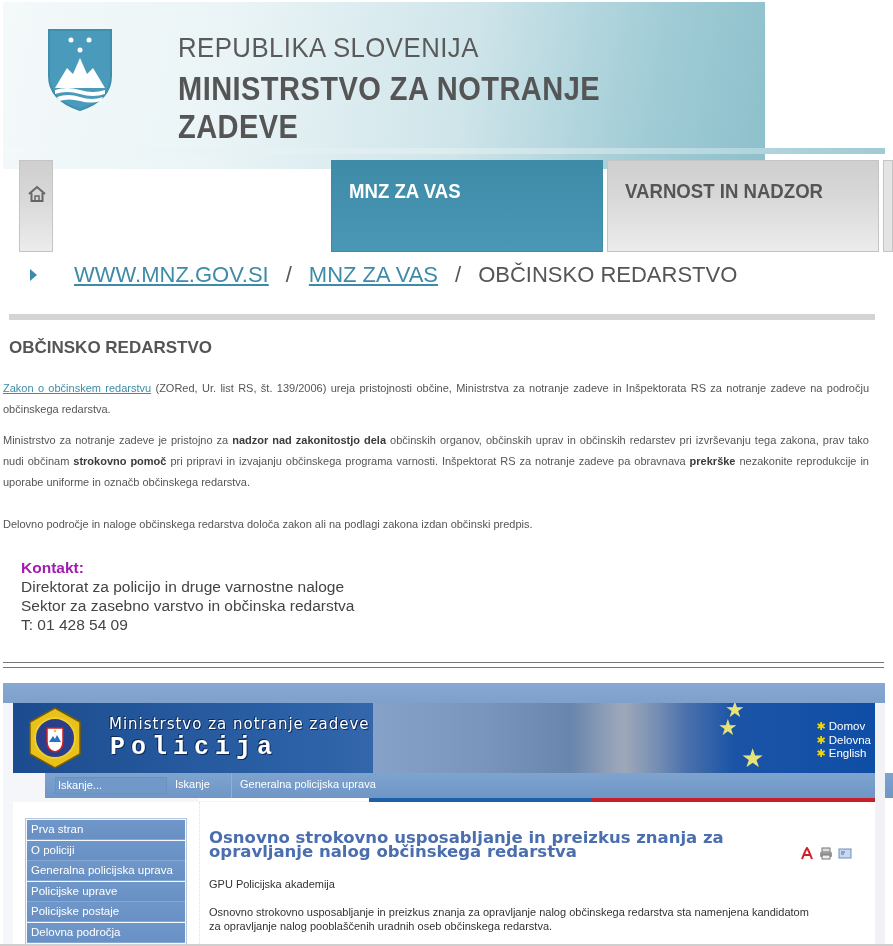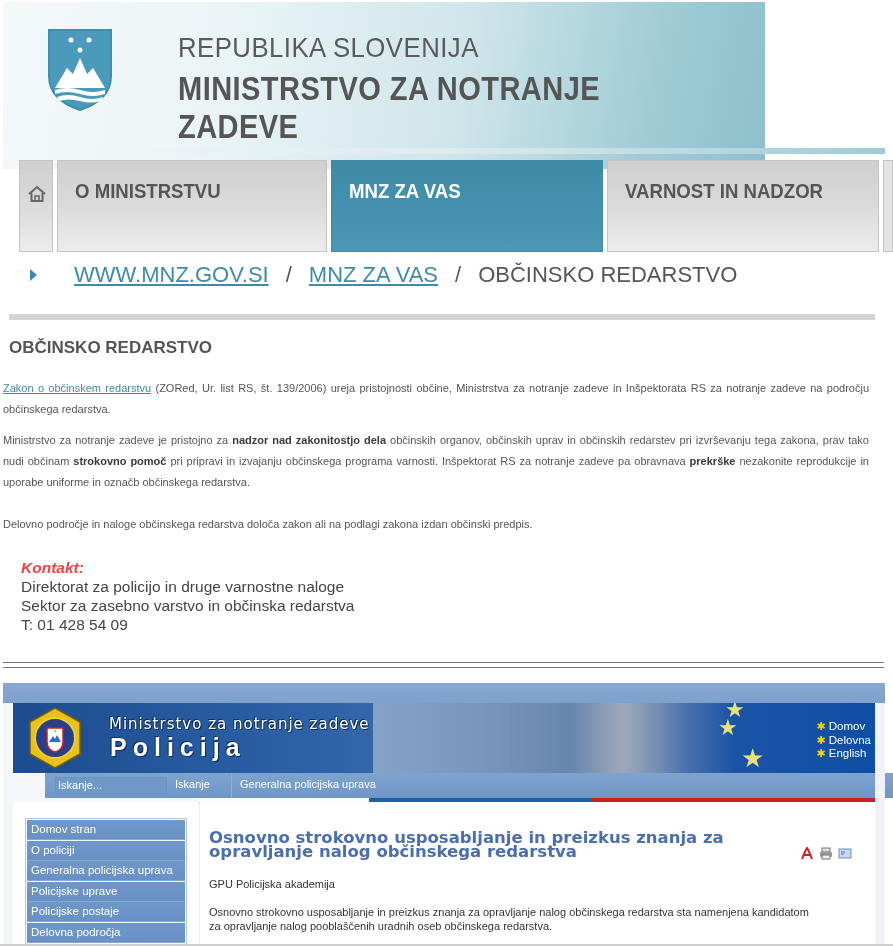--- a/index.html
+++ b/index.html
@@ -55,41 +55,41 @@
 
   
   .article-title { position: absolute; left: 9px; top: 338px; font-size: 17px; font-weight: bold; color: #555; }
   .para { position: absolute; left: 3px; width: 866px; font-size: 11px; line-height: 21px; color: #555; text-align: justify; }
   .p1 { top: 378px; }
   .p2 { top: 430px; }
   .p3 { top: 514px; }
   .para a { color: #3e8ba8; text-decoration: underline; }
   .para b { color: #3a3a3a; }
   .contact { position: absolute; left: 21px; top: 558px; font-size: 15.5px; line-height: 19px; color: #444; }
-  .contact .ct-head { font-weight: bold; color: #ef4444; font-style: italic; }
+  .contact .ct-head { font-weight: bold; color: #a21caf; }
 
   .double-rule-1 { position: absolute; left: 3px; top: 662px; width: 881px; height: 1px; background: #777; }
   .double-rule-2 { position: absolute; left: 3px; top: 667px; width: 881px; height: 1px; background: #777; }
 
   
   .pol { position: absolute; left: 3px; top: 683px; width: 882px; height: 263px; background: #f4f6f9; }
   .pol-topbar { position: absolute; left: 0; top: 0; width: 882px; height: 20px; background: linear-gradient(180deg,#86a8d2,#7ea0cc); }
   .pol-header {
     position: absolute; left: 10px; top: 20px; width: 862px; height: 70px;
     background: linear-gradient(90deg, #1c4c8f 0%, #2d62a8 35%, #4270ad 55%, #5a82b6 70%, #1f56a6 78%, #0f4ea6 100%);
     overflow: hidden;
   }
   .pol-photos { position: absolute; left: 360px; top: 0; width: 360px; height: 70px;
     background: linear-gradient(90deg, rgba(200,210,225,0.55) 0%, rgba(160,175,200,0.6) 30%, rgba(120,140,170,0.6) 55%, rgba(230,210,190,0.5) 70%, rgba(30,80,160,0) 100%);
   }
   .pol-badge { position: absolute; left: 12px; top: 3px; width: 60px; height: 64px; }
   .pol-title1 { position: absolute; left: 96px; top: 12px; font-size: 15px; color: #fff; letter-spacing: 1px;
     text-shadow: 1px 1px 0 #0b2a5a, -1px -1px 0 #0b2a5a; font-family: "DejaVu Sans", sans-serif; }
   .pol-title2 { position: absolute; left: 97px; top: 30px; font-size: 25px; font-weight: bold; color: #fff; letter-spacing: 6px;
-    text-shadow: 1px 1px 0 #0b2a5a, -1px -1px 0 #0b2a5a; font-family: Liberation Sans, sans-serif; }
+    text-shadow: 1px 1px 0 #0b2a5a, -1px -1px 0 #0b2a5a; font-family: Liberation Mono, monospace; }
   .pol-star { position: absolute; color: #e8e27a; font-size: 22px; }
   .pol-links { position: absolute; right: 4px; top: 17px; font-size: 11.5px; line-height: 13.5px; color: #fff; }
   .pol-links div { display: flex; align-items: center; gap: 3px; }
   .pol-links .star { color: #f5d800; font-size: 11px; }
 
   .pol-bar { position: absolute; left: 10px; top: 90px; width: 862px; height: 25px; background: linear-gradient(180deg,#7ea3cf,#6f96c6); margin-left: 32px; }
   .pol-search { position: absolute; left: 10px; top: 4px; width: 112px; height: 17px; background: #7099c9; border: 1px solid #6a91c0; color: #fff; font-size: 11px; padding-left: 2px; line-height: 15px; font-family: "Liberation Sans", sans-serif; }
   .pol-search-btn { position: absolute; left: 130px; top: 5px; color: #fff; font-size: 11px; }
   .pol-tab { position: absolute; left: 186px; top: 0; width: 170px; height: 25px; border-left: 1px solid #8fb0d8; }
   .pol-tab span { position: absolute; left: 8px; top: 5px; color: #fff; font-size: 11px; white-space: nowrap; }
@@ -126,23 +126,20 @@
 </div>
 <div class="banner-strip"></div>
 
 <div class="nav">
   <div class="nav-item nav-home">
     <svg width="20" height="20" viewBox="0 0 20 20">
       <path d="M2 10 L10 3 L18 10" fill="none" stroke="#666" stroke-width="2"></path>
       <path d="M4.5 9 L4.5 17 L15.5 17 L15.5 9" fill="none" stroke="#666" stroke-width="2"></path>
       <rect x="8" y="12" width="4" height="5" fill="none" stroke="#666" stroke-width="1.5"></rect>
     </svg>
-  </div>
-  <div class="nav-item nav-o">
-    <span class="nav-label">O MINISTRSTVU</span>
   </div>
   <div class="nav-item nav-mnz">
     <span class="nav-label">MNZ ZA VAS</span>
   </div>
   <div class="nav-item nav-var">
     <span class="nav-label">VARNOST IN NADZOR</span>
   </div>
   <div class="nav-item nav-stub"></div>
 </div>
 
@@ -214,21 +211,21 @@
     <div class="pol-tab">
       <span>Generalna policijska uprava</span>
     </div>
   </div>
   <div class="pol-tab-under"></div>
   <div class="pol-blue-line"></div>
   <div class="pol-red-line"></div>
 
   <div class="pol-body">
     <div class="pol-sidebar">
-      <div class="pol-menu-item">Domov stran</div>
+      <div class="pol-menu-item">Prva stran</div>
       <div class="pol-menu-item">O policiji</div>
       <div class="pol-menu-item">Generalna policijska uprava</div>
       <div class="pol-menu-item">Policijske uprave</div>
       <div class="pol-menu-item">Policijske postaje</div>
       <div class="pol-menu-item">Delovna področja</div>
     </div>
     <div class="pol-divider"></div>
     <h2 class="pol-art-title">Osnovno strokovno usposabljanje in preizkus znanja za opravljanje nalog občinskega redarstva</h2>
     <div class="pol-icons">
       <svg width="14" height="13" viewBox="0 0 14 13">

